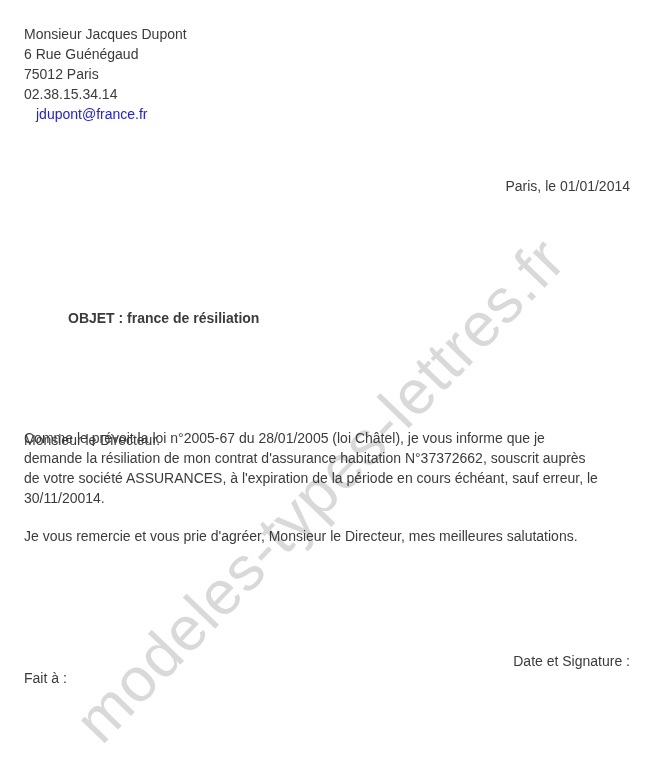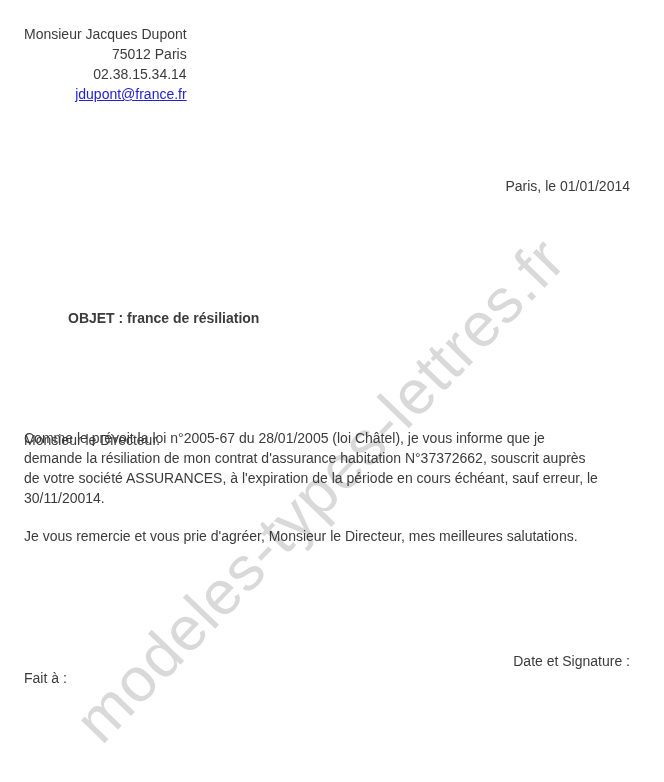--- a/index.html
+++ b/index.html
@@ -34,24 +34,23 @@
     letter-spacing: 1px;
     white-space: nowrap;
     color: var(--watermark-color);
     z-index: 0;
     user-select: none;
     pointer-events: none;
   }
   .content { position: relative; z-index: 1; }
   .block { position: absolute; }
   .sender-block { left: 24px; top: 24px; }
-  .sender-block div { white-space: nowrap; text-align: right; }
+  .sender-block div { white-space: nowrap; }
   .email-link {
     color: var(--link-color);
-    text-decoration: underline;
     cursor: pointer;
     padding-left: 12px;
   }
   .date-line {
     right: 34px; top: 176px;
     text-align: center;
     white-space: nowrap;
     padding-left: 10px;
   }
   .subject-line {
@@ -74,20 +73,21 @@
 <body>
 
 <div class="page">
 
   <div class="watermark">modeles-types-lettres.fr</div>
 
   <div class="content">
 
     <div class="block sender-block">
       <div>Monsieur Jacques Dupont</div>
+      <div>6 Rue Guénégaud</div>
       <div>75012 Paris</div>
       <div>02.38.15.34.14</div>
       <div>
         <a class="email-link">jdupont@france.fr</a>
       </div>
     </div>
 
     <div class="block date-line">Paris, le 01/01/2014</div>
 
     <div class="block subject-line">OBJET : france de résiliation</div>

